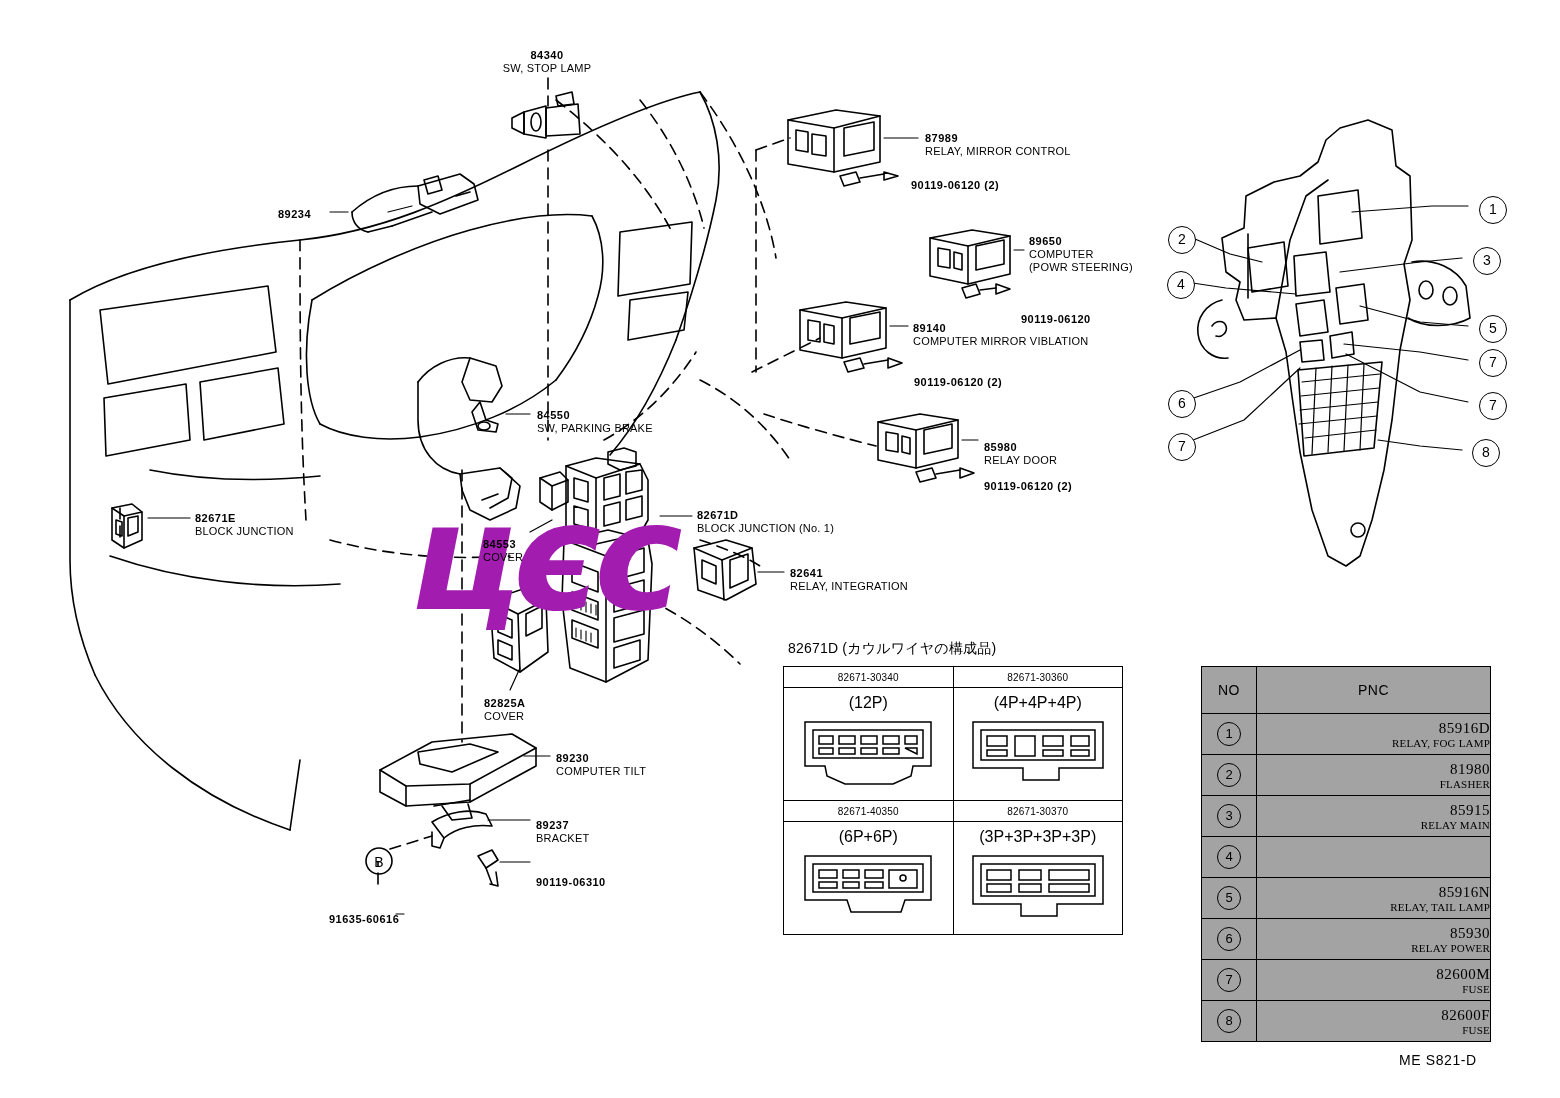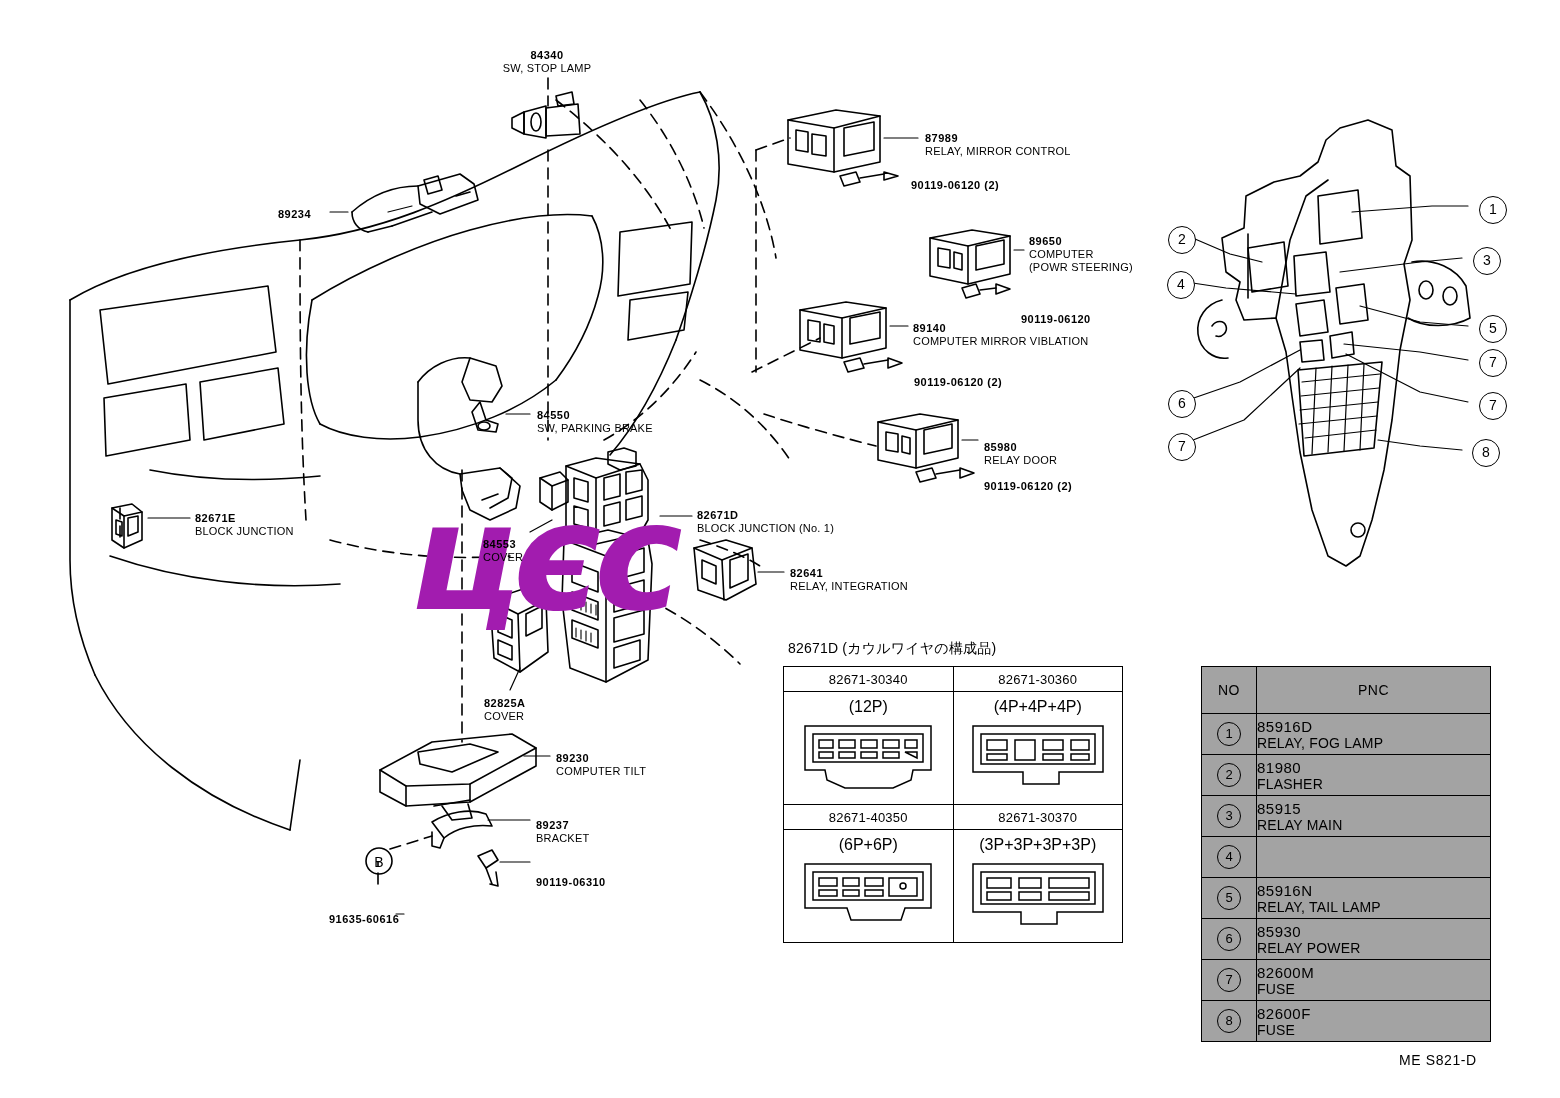--- a/index.html
+++ b/index.html
@@ -79,21 +79,21 @@
     letter-spacing: 0.2px;
   }
   #conn-table td {
     border: 1px solid #000;
     text-align: center;
     vertical-align: top;
     padding: 0;
   }
   .conn-cell { width: 170px; }
   .conn-pn {
-    font-size: 13px;
+    font-size: 10px;
     padding: 5px 0 4px 0;
     letter-spacing: 0.2px;
     border-bottom: 1px solid #000;
   }
   .conn-pins {
     font-size: 16px;
     padding: 6px 0 2px 0;
   }
   .conn-img {
     height: 86px;
@@ -121,31 +121,32 @@
     padding: 4px 0;
     letter-spacing: 0.5px;
   }
   .pnc-no {
     width: 52px;
     text-align: center;
     vertical-align: middle;
     height: 38px;
   }
   .pnc-val {
-    text-align: left;
+    text-align: right;
     vertical-align: middle;
     padding: 2px 0;
+    font-family: Liberation Serif, serif;
   }
   .pnc-val .num {
     font-size: 15px;
     letter-spacing: 0.5px;
     display: block;
   }
   .pnc-val .desc {
-    font-size: 14px;
+    font-size: 11px;
     display: block;
     letter-spacing: 0.2px;
   }
   .circ-num {
     display: inline-block;
     width: 22px;
     height: 22px;
     line-height: 22px;
     border: 1.3px solid #000;
     border-radius: 50%;

